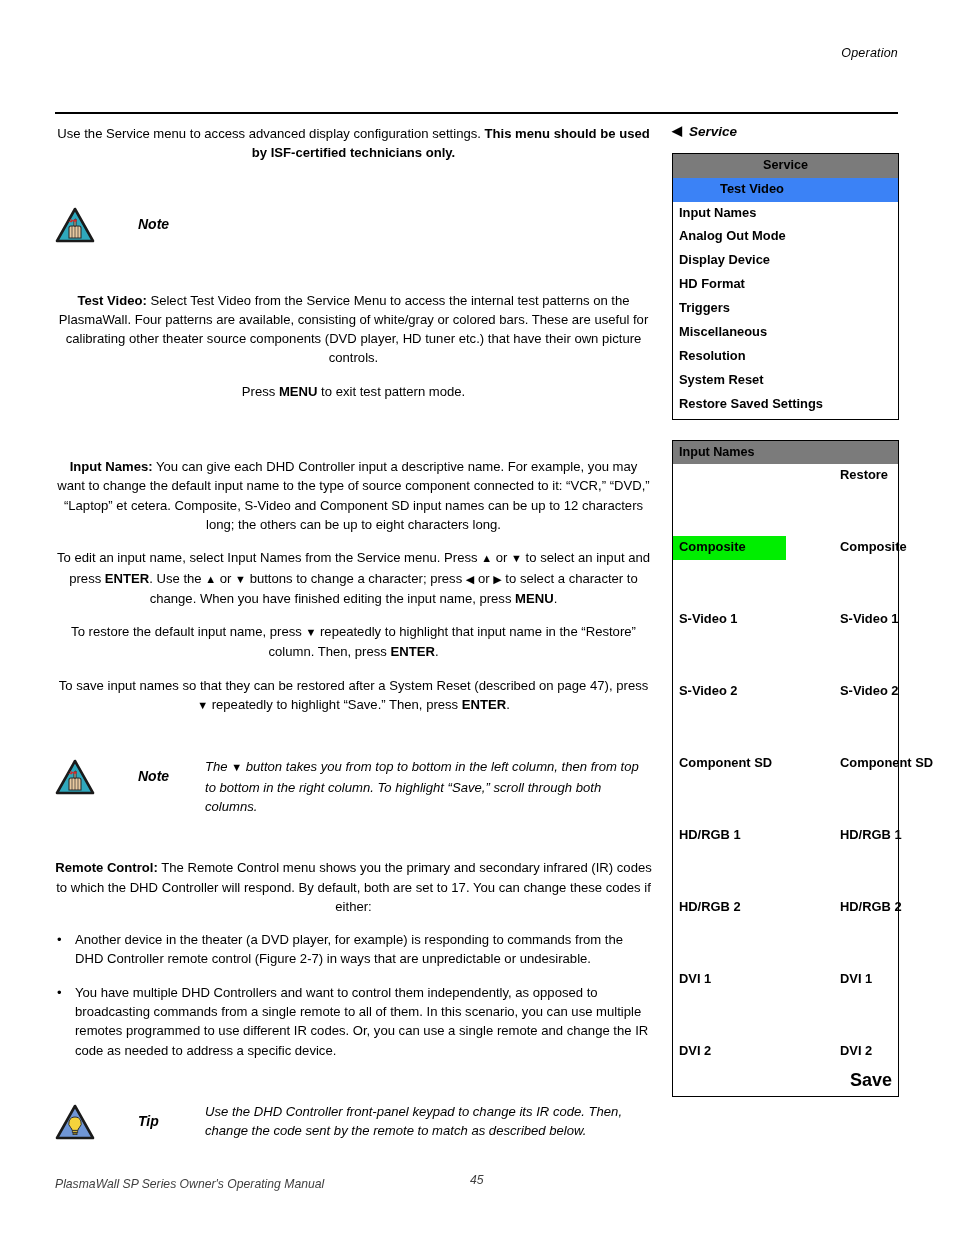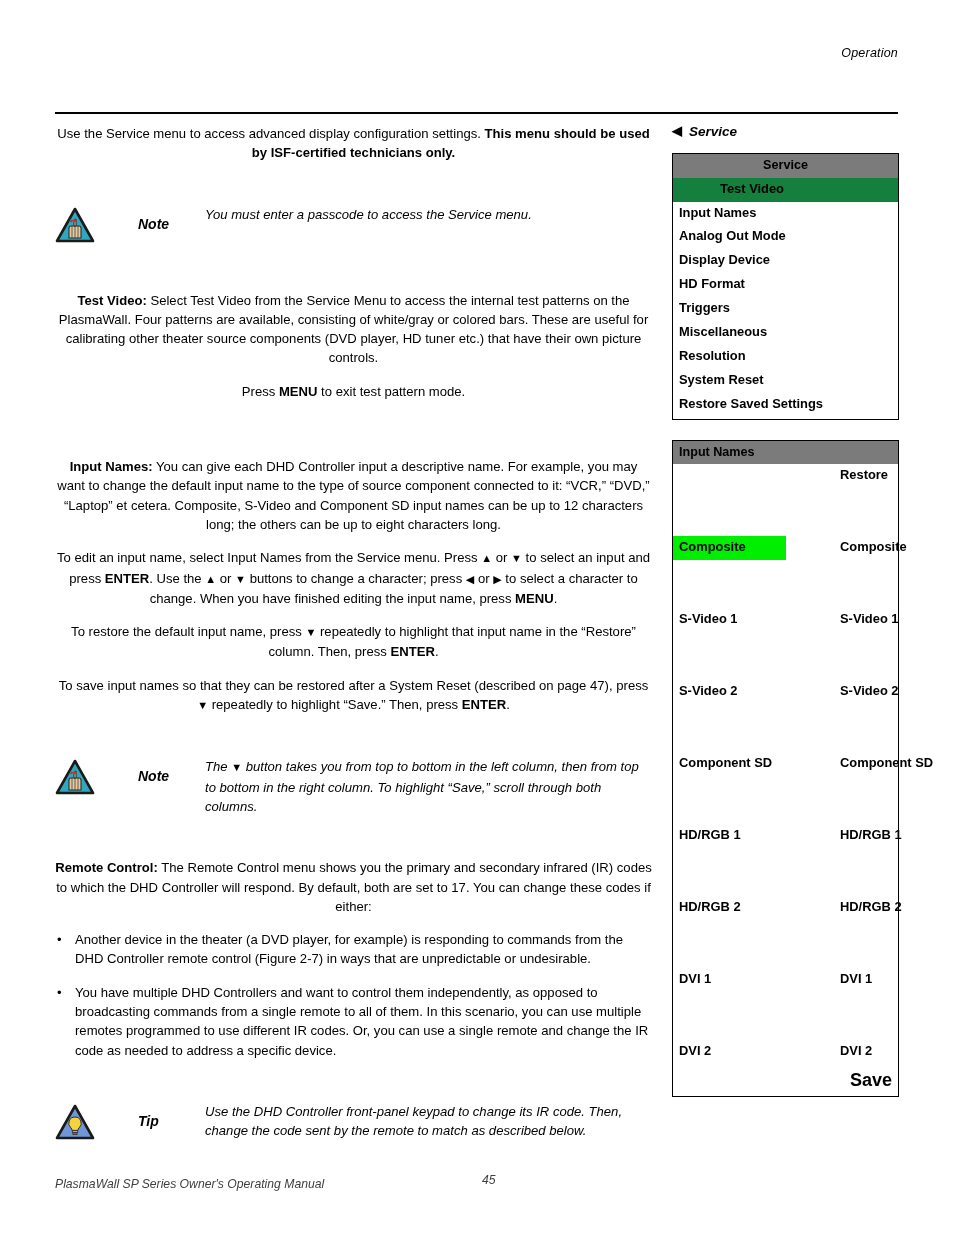--- a/index.html
+++ b/index.html
@@ -159,21 +159,21 @@
   .osd-header.left { text-align: left; }
 
   .osd-row {
     font-weight: bold;
     font-size: 12.9px;
     line-height: 1;
     padding: 5px 6px 6px 6px;
     white-space: nowrap;
   }
   .osd-row.sel {
-    background: #15803d;
+    background: #3b82f6;
     padding-left: 47px;
   }
 
   .osd-list { padding-bottom: 2px; }
 
   
   .osd-grid {
     display: grid;
     grid-template-columns: 113px 1fr;
     padding-bottom: 3px;
@@ -209,21 +209,21 @@
     color: #3f3f3f;
   }
   .footer .fname {
     position: absolute;
     left: 0;
     top: 4px;
     white-space: nowrap;
   }
   .footer .fnum {
     position: absolute;
-    left: 427px;
+    left: 415px;
     top: 0;
   }
 
   .arrowglyph { font-size: 11px; }
 </style>
 </head>
 <body>
 
 <div class="page">
 
@@ -241,21 +241,20 @@
         <svg class="callout-icon" viewBox="0 0 40 36">
           <polygon points="20,2 38,34 2,34" fill="#2fa8bd" stroke="#1a1a1a" stroke-width="2.6" stroke-linejoin="round"></polygon>
           <path d="M14 31 L14 21 Q14 19 16 19 L24 19 Q26 19 26 21 L26 31 Z" fill="#e8c9a0" stroke="#2b2b2b" stroke-width="1.1"></path>
           <path d="M17 19 L17 31 M20 19 L20 31 M23 19 L23 31" stroke="#2b2b2b" stroke-width="0.7"></path>
           <path d="M19 19 L19 14 Q19 12 21 12 L21 19 Z" fill="#e8c9a0" stroke="#2b2b2b" stroke-width="1"></path>
           <path d="M18.4 13.6 q-2.6 -2.2 -4.2 -1.0 q1.6 0.2 2.4 1.4 q-2.4 -0.6 -3.2 0.8 q1.8 -0.4 2.8 0.6 z" fill="#d42a2a"></path>
           <rect x="18.3" y="12.5" width="3.4" height="2.2" rx="0.8" fill="#d42a2a"></rect>
         </svg>
         <span class="callout-word">Note</span>
       </div>
-      <div class="callout-body">You must enter a passcode to access the Service menu.</div>
     </div>
 
     <div class="gap-lg"></div>
 
     <p class="para"><b>Test Video:</b><span> Select Test Video from the Service Menu to access the internal test patterns on the PlasmaWall. Four patterns are available, consisting of white/gray or colored bars. These are useful for calibrating other theater source components (DVD player, HD tuner etc.) that have their own picture controls.</span></p>
 
     <p class="para"><span>Press </span><b>MENU</b><span> to exit test pattern mode.</span></p>
 
     <div class="gap-lg"></div>
 

